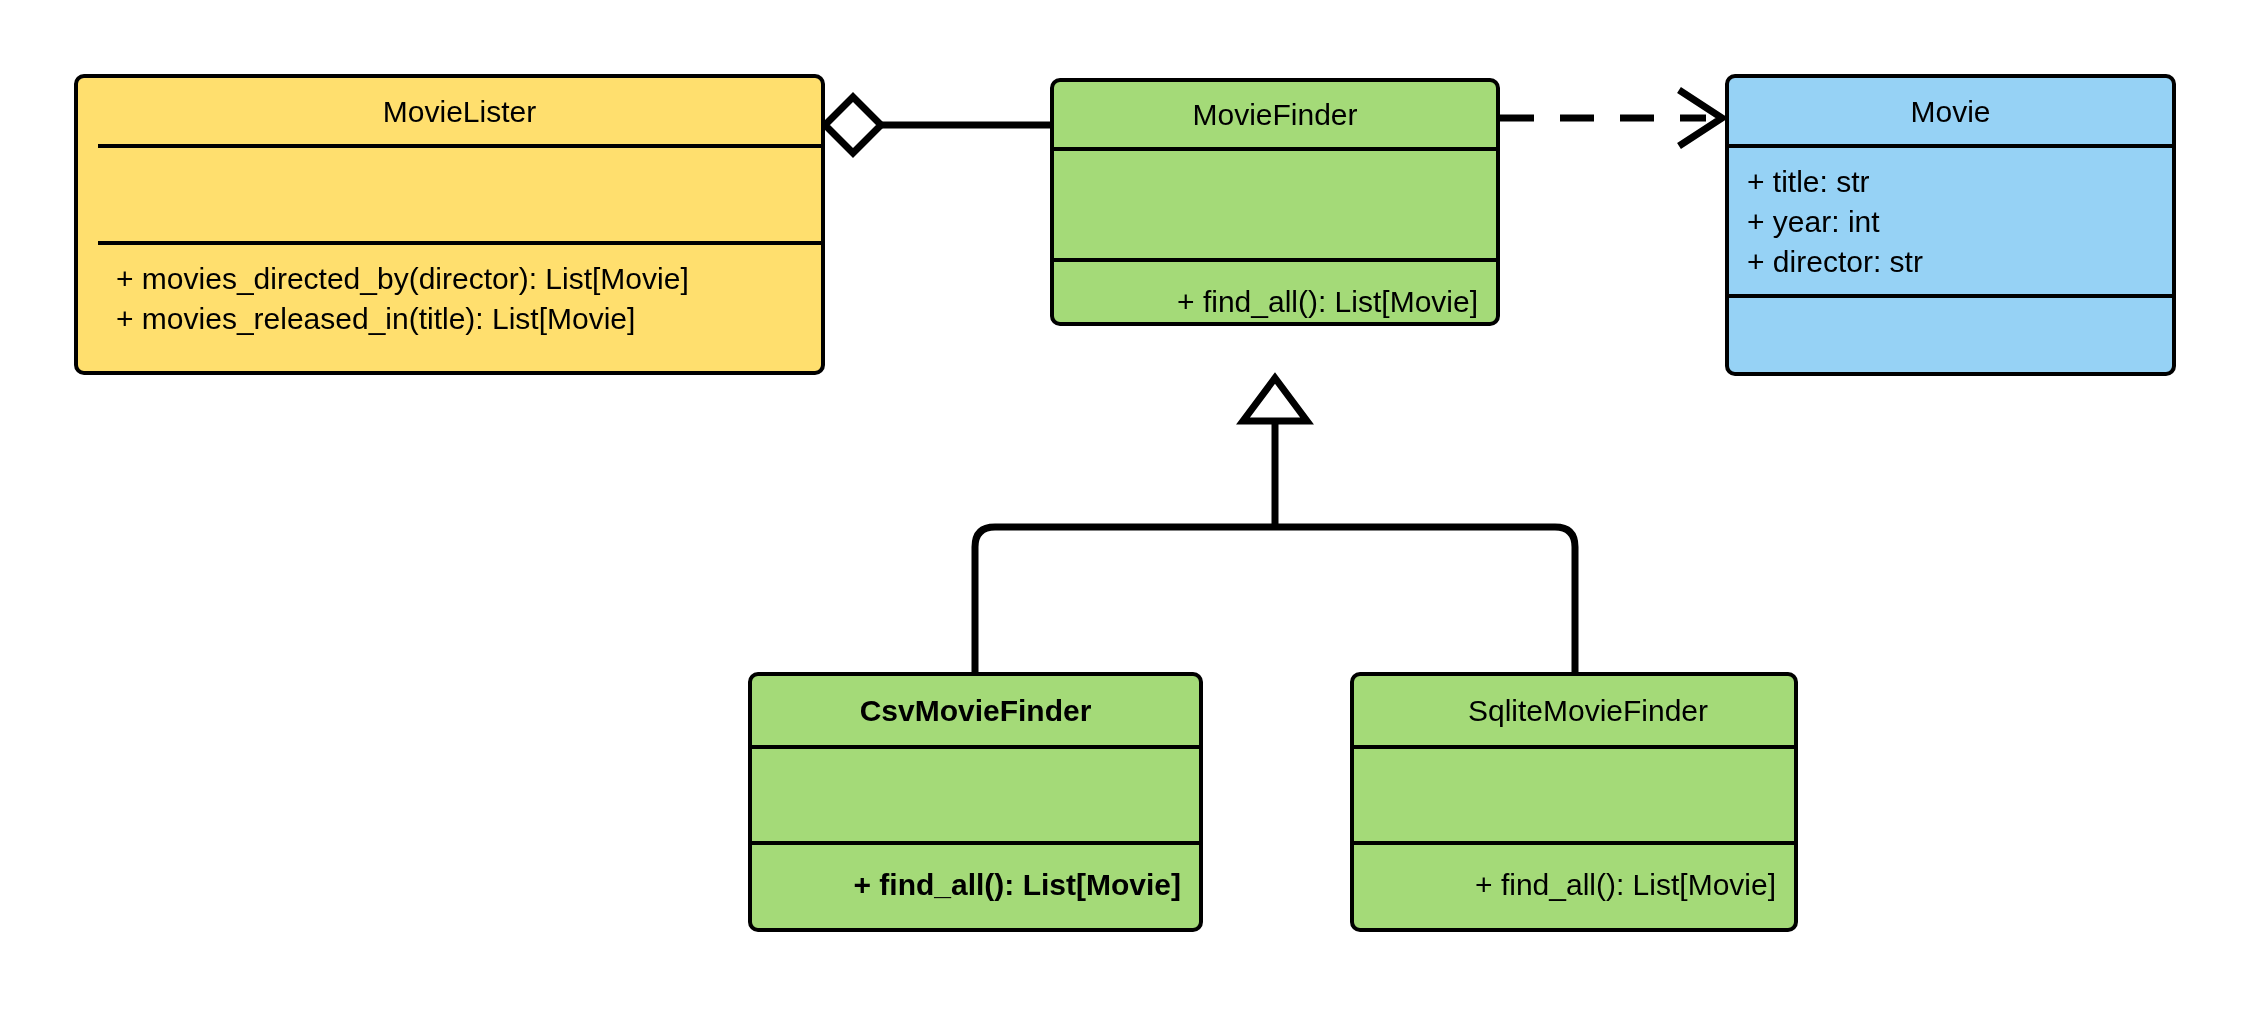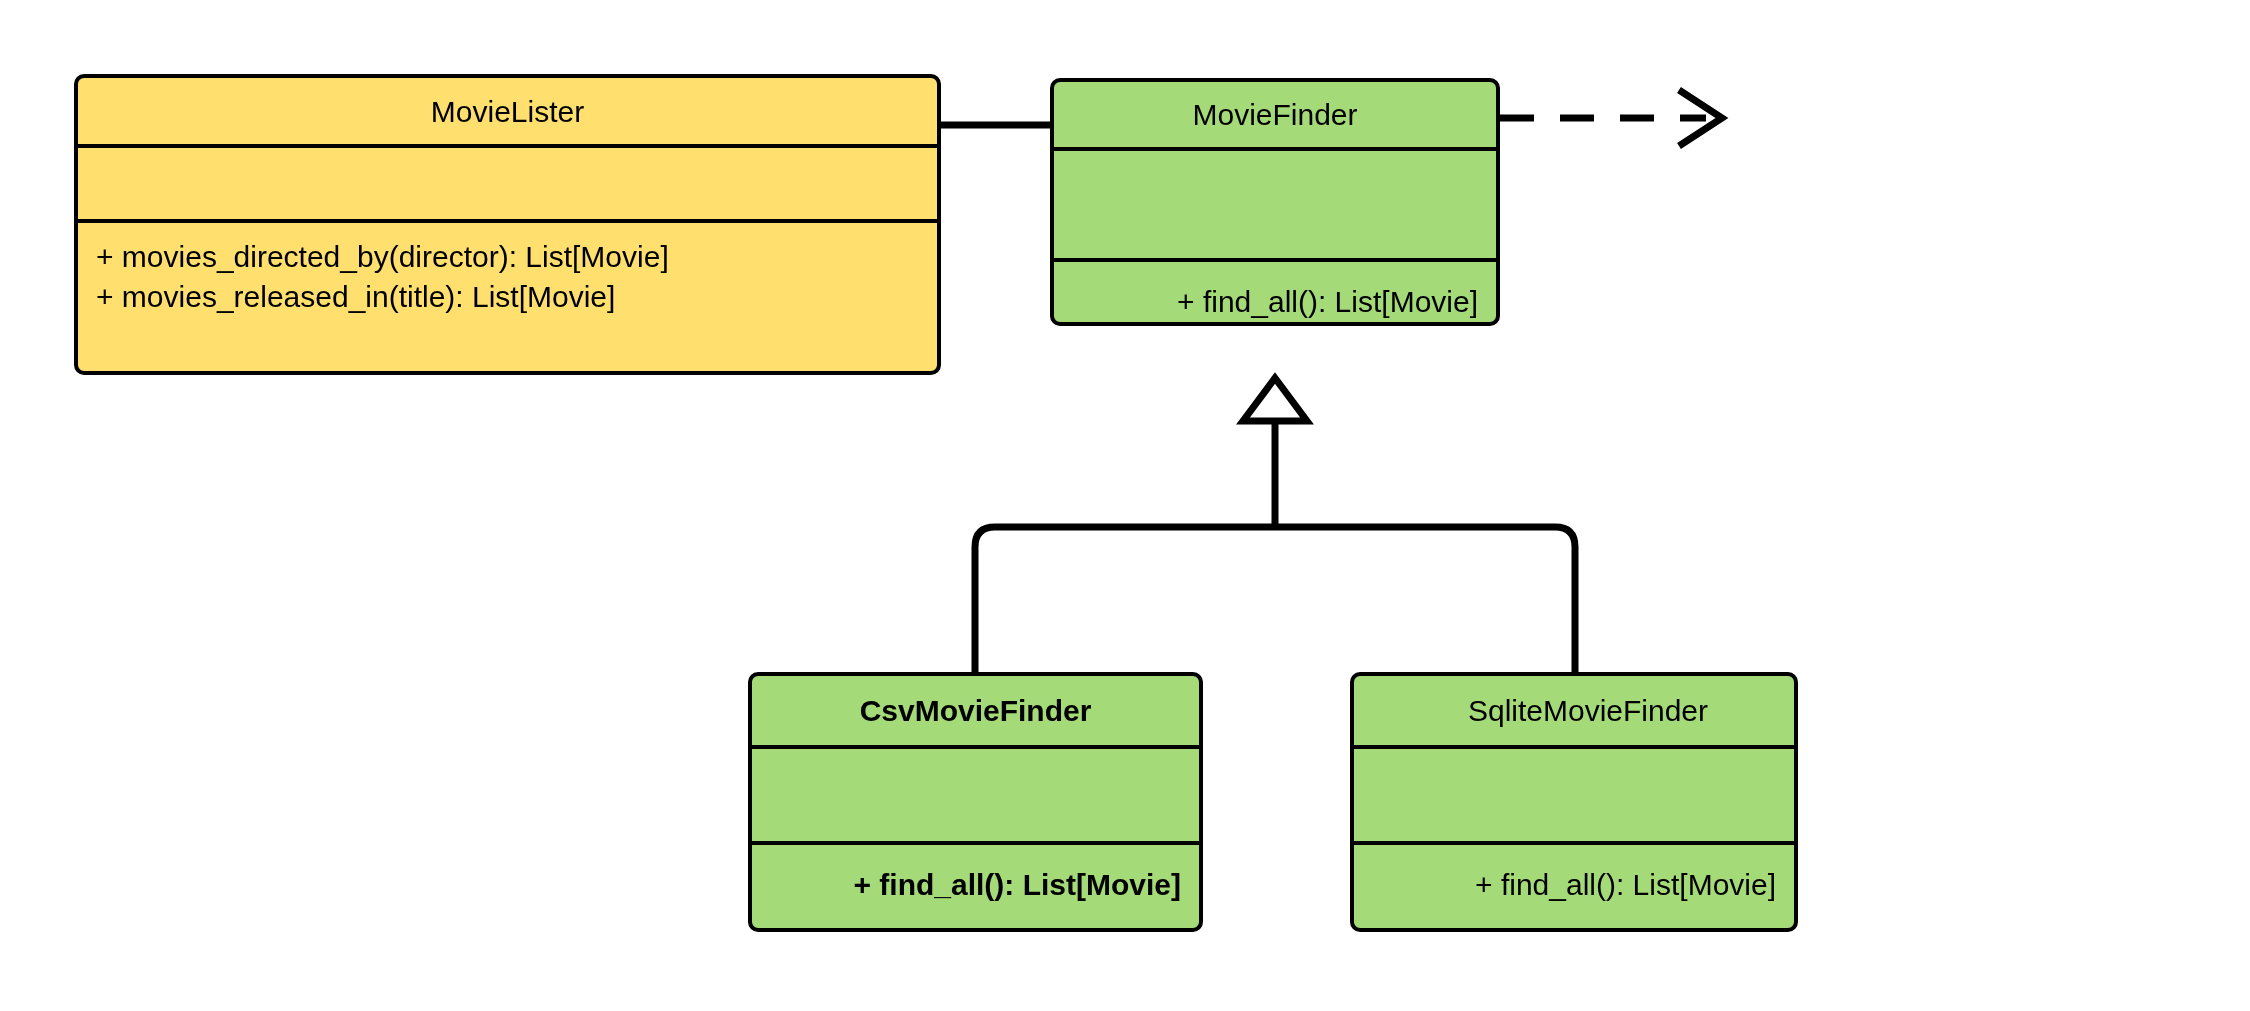--- a/index.html
+++ b/index.html
@@ -86,37 +86,46 @@
     <g>
 
       <polygon points="1275,378 1307,421 1243,421" fill="#ffffff" stroke="#000000" stroke-width="7" stroke-linejoin="miter"></polygon>
 
       <line x1="1275" y1="421" x2="1275" y2="527" stroke="#000000" stroke-width="7"></line>
 
       <path d="M 975 672 L 975 547 Q 975 527 995 527 L 1555 527 Q 1575 527 1575 547 L 1575 672" fill="none" stroke="#000000" stroke-width="7" stroke-linecap="butt" stroke-linejoin="round"></path>
     </g>
   </svg>
 
-  <div class="uml-class" style="left:74px; top:74px; width:867px; height:301px; background:#ffdf6e;">
+  <div class="uml-class" style="left:74px; top:74px; width:751px; height:301px; background:#ffdf6e;padding-left:20px;">
     <div class="compartment cls-name" style="height:66px;">MovieLister</div>
     <div class="compartment" style="height:75px;"></div>
-    <div class="compartment members" style="flex:1;">
+    <div class="compartment members" style="flex:1;margin-top:22px;">
       <div class="member-row">+ movies_directed_by(director): List[Movie]</div>
       <div class="member-row">+ movies_released_in(title): List[Movie]</div>
     </div>
   </div>
 
   <div class="uml-class" style="left:1050px; top:78px; width:450px; height:248px; background:#a4da78;">
     <div class="compartment cls-name" style="height:66px;">MovieFinder</div>
     <div class="compartment" style="height:112px;"></div>
     <div class="compartment members pad-low" style="flex:1;">
       <div class="member-row">+ find_all(): List[Movie]</div>
     </div>
   </div>
 
+  <div class="uml-class" style="left:1725px; top:74px; width:451px; height:302px; background:#96d2f5;">
+    <div class="compartment cls-name" style="height:66px;">Movie</div>
+    <div class="compartment members" style="height:150px;">
+      <div class="member-row">+ title: str</div>
+      <div class="member-row">+ year: int</div>
+      <div class="member-row">+ director: str</div>
+    </div>
+    <div class="compartment" style="flex:1;"></div>
+  </div>
 
   <div class="uml-class" style="left:748px; top:672px; width:455px; height:260px; background:#a4da78;font-weight:bold;">
     <div class="compartment cls-name" style="height:69px;">CsvMovieFinder</div>
     <div class="compartment" style="height:96px;"></div>
     <div class="compartment members pad-low" style="flex:1;">
       <div class="member-row">+ find_all(): List[Movie]</div>
     </div>
   </div>
 
   <div class="uml-class" style="left:1350px; top:672px; width:448px; height:260px; background:#a4da78;">

